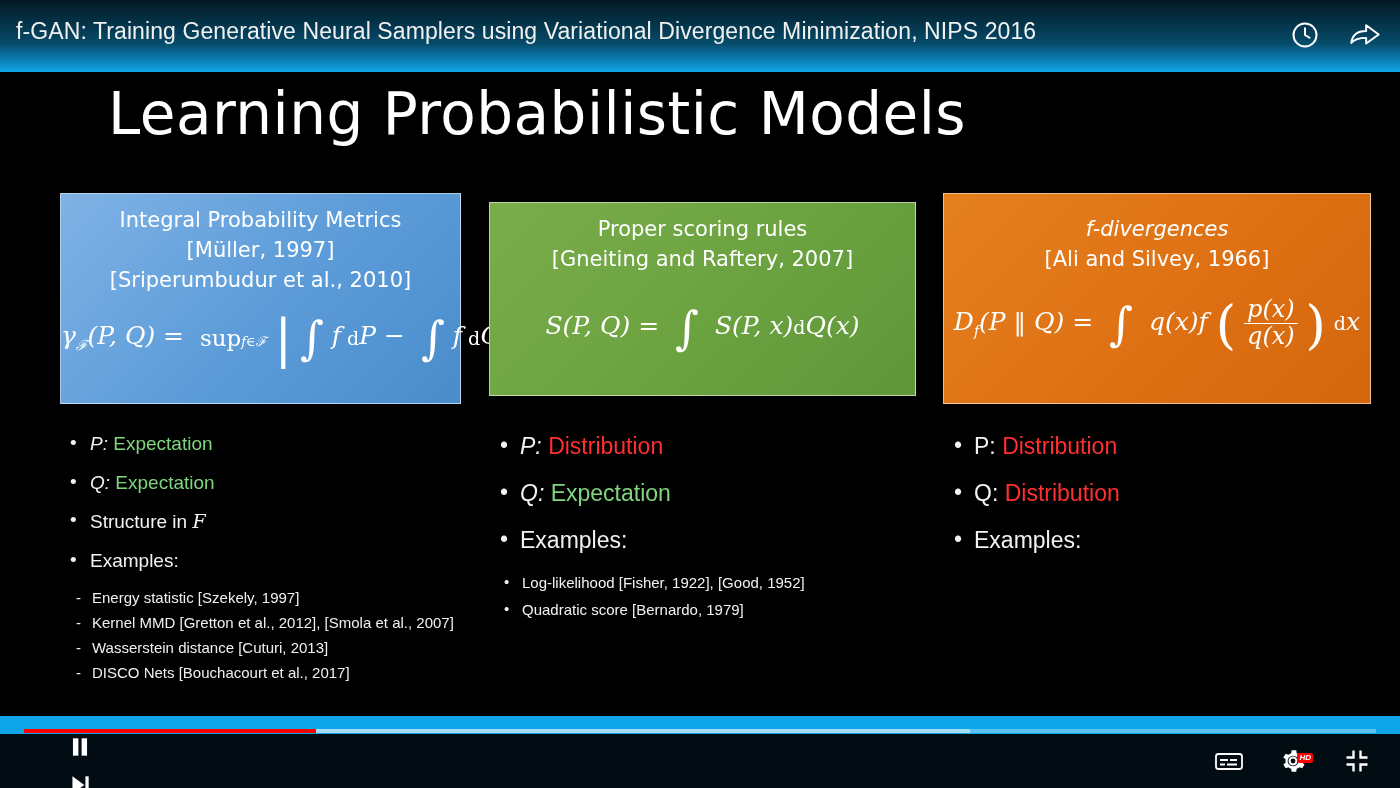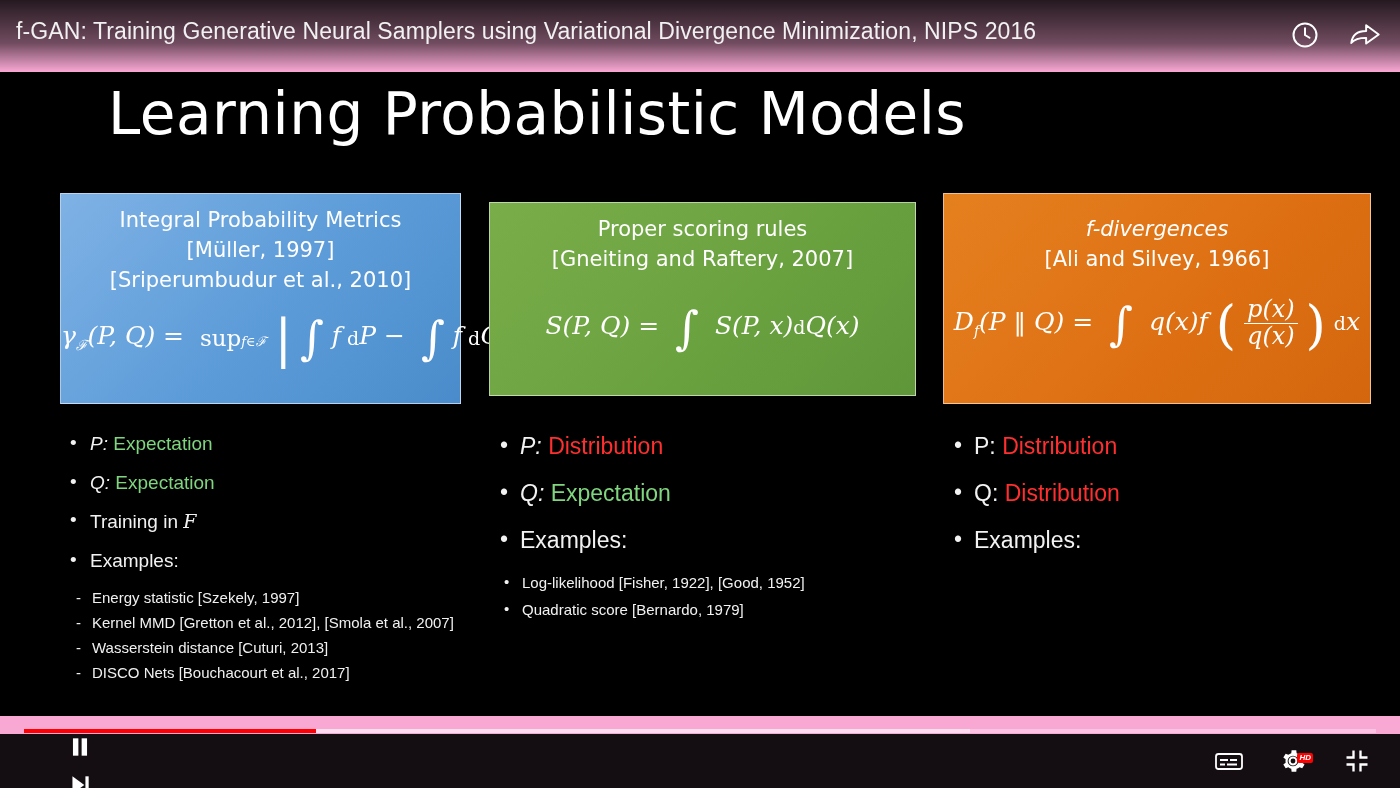--- a/index.html
+++ b/index.html
@@ -10,21 +10,21 @@
   body {
     width: 1400px;
     height: 788px;
     overflow: hidden;
     font-family: "Liberation Sans", sans-serif;
   }
   .player {
     position: relative;
     width: 1400px;
     height: 788px;
-    background: #f9a8d4;
+    background: #0ea5e9;
     overflow: hidden;
   }
 
   
   .topbar {
     position: absolute;
     top: 0; left: 0;
     width: 1400px;
     height: 72px;
     background: linear-gradient(180deg, rgba(0,0,0,0.85) 0%, rgba(0,0,0,0.55) 60%, rgba(0,0,0,0) 100%);
@@ -399,21 +399,21 @@
     <div class="col col-a">
       <div class="bullet">
         <span class="lbl-italic">P:</span>
         <span class="val-green">Expectation</span>
       </div>
       <div class="bullet">
         <span class="lbl-italic">Q:</span>
         <span class="val-green">Expectation</span>
       </div>
       <div class="bullet">
-        <span>Training in</span>
+        <span>Structure in</span>
         <span class="cal">F</span>
       </div>
       <div class="bullet">
         <span>Examples:</span>
       </div>
       <ul class="sublist">
         <li>Energy statistic [Szekely, 1997]</li>
         <li>Kernel MMD  [Gretton et al., 2012], [Smola et al., 2007]</li>
         <li>Wasserstein distance [Cuturi, 2013]</li>
         <li>DISCO Nets [Bouchacourt et al., 2017]</li>

